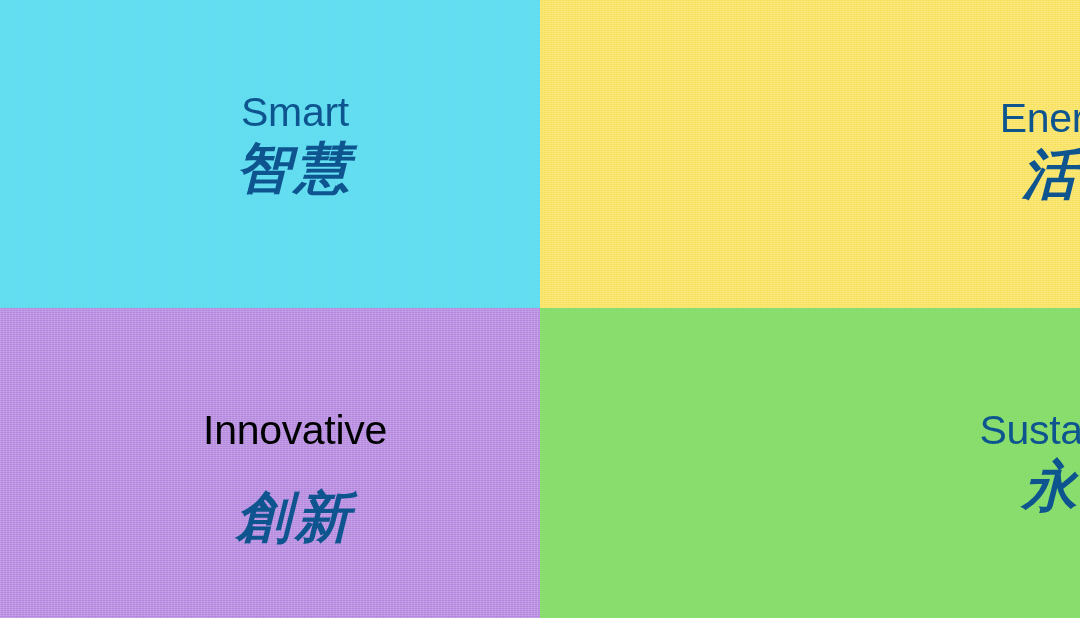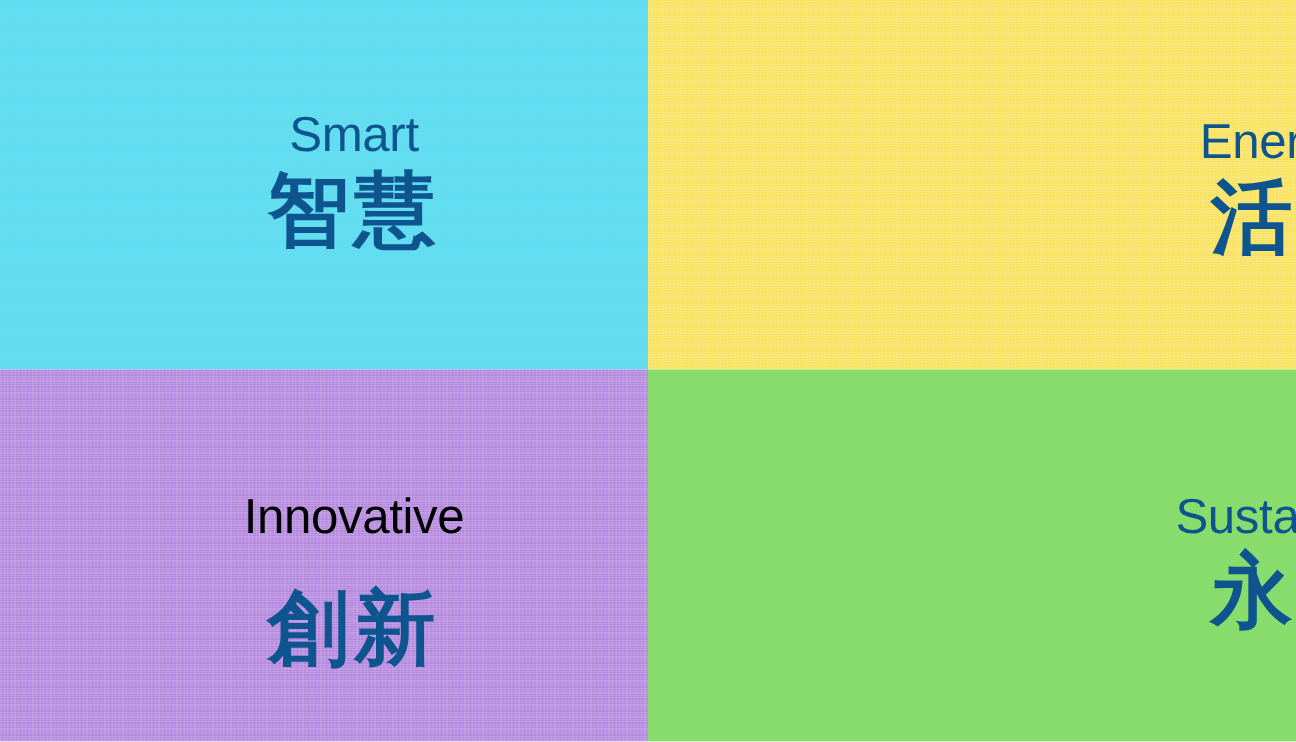--- a/index.html
+++ b/index.html
@@ -49,25 +49,26 @@
   .label-en {
     display: block;
     font-size: 41px;
     font-weight: 400;
     letter-spacing: -0.3px;
     line-height: 1.0;
   }
   .label-cjk {
     display: block;
     font-family: "DejaVu Sans", "Liberation Sans", sans-serif;
-    font-size: 68px;
+    font-size: 55px;
     font-weight: 700;
     letter-spacing: 4px;
     line-height: 1.08;
     margin-top: 6px;
+    font-style: italic;
   }
 
   
   #q-smart .panel-content        { top: 92px;  transform: translateX(25px); }
   #q-energetic .panel-content    { top: 98px;  transform: translateX(275px); }
   #q-innovative .panel-content   { top: 102px; transform: translateX(25px); }
   #q-sustainable .panel-content  { top: 102px; transform: translateX(275px); }
 
   #q-energetic .label-cjk,
   #q-sustainable .label-cjk { letter-spacing: 8px; }

